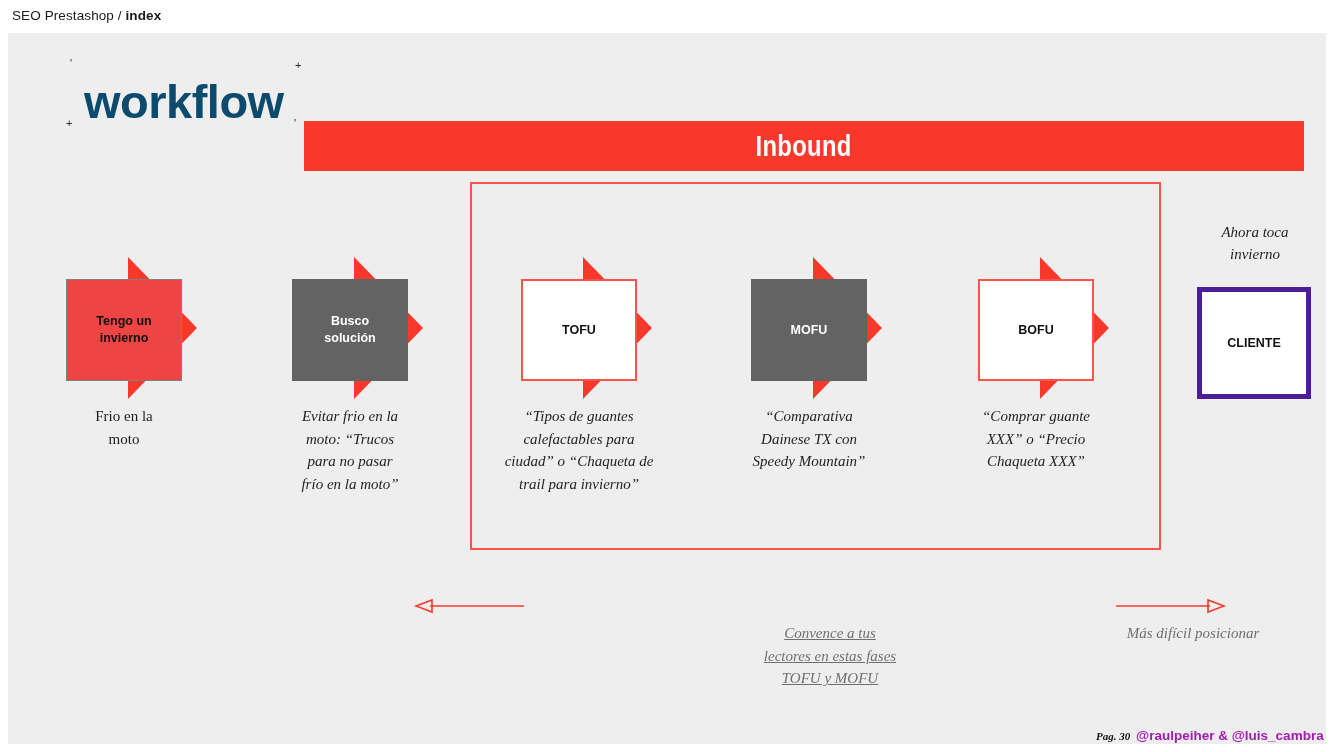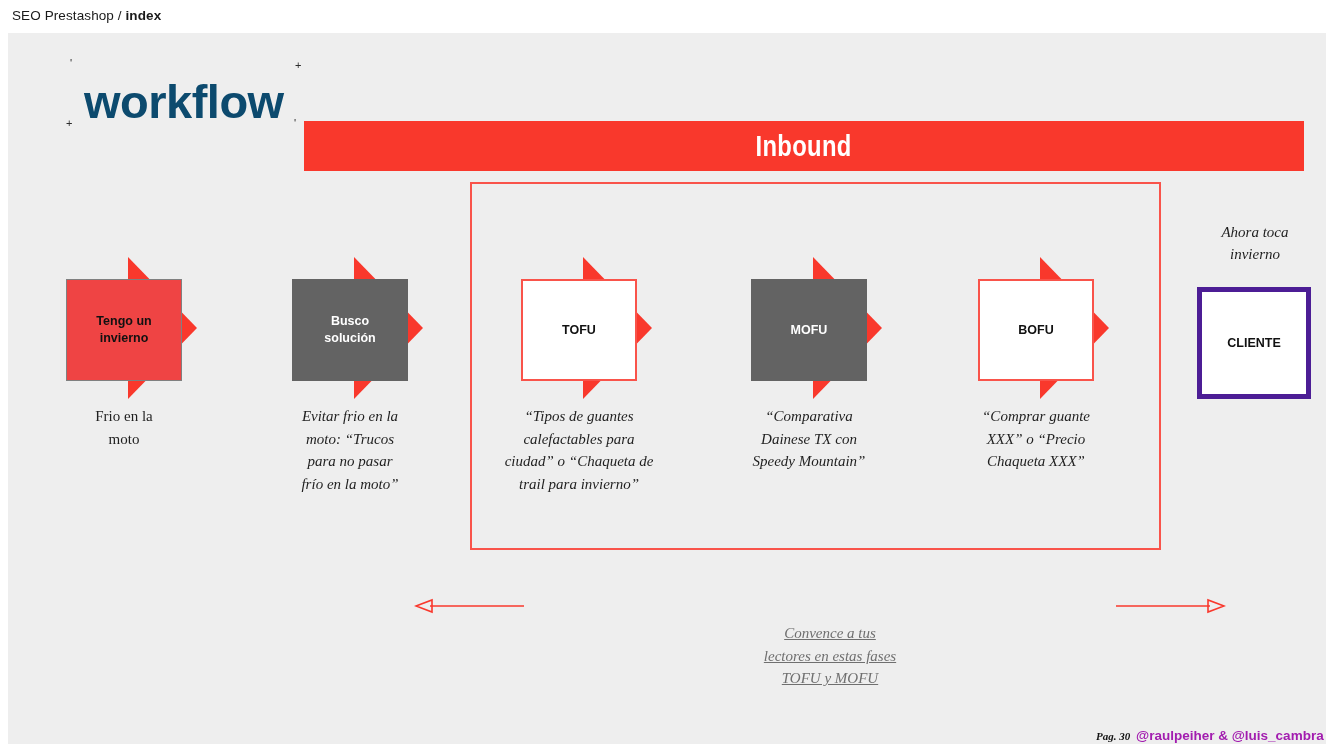--- a/index.html
+++ b/index.html
@@ -296,20 +296,23 @@
   <div class="bottom-note" style="left:722px; top:589px; width:200px;text-decoration:underline;">
     <span>Convence a tus</span><br><span>lectores en estas fases</span><br><span>TOFU y MOFU</span>
   </div>
 
   <div class="bottom-arrow-wrap" style="left:1106px; top:565px;">
     <svg width="112" height="16" viewBox="0 0 112 16">
       <line x1="2" y1="8" x2="96" y2="8" stroke="#f9382c" stroke-width="1.6"></line>
       <polygon points="110,8 94,2 94,14" fill="none" stroke="#f9382c" stroke-width="1.6"></polygon>
     </svg>
   </div>
+  <div class="bottom-note" style="left:1090px; top:589px; width:190px;">
+    <span>Más difícil posicionar</span>
+  </div>
 
 </div>
 
 <div id="left-gutter"></div>
 <div id="right-gutter"></div>
 <div id="bottom-gutter"></div>
 
 <div id="footer-page">Pag. 30</div>
 <div id="footer-handles">@raulpeiher &amp; @luis_cambra</div>
 

